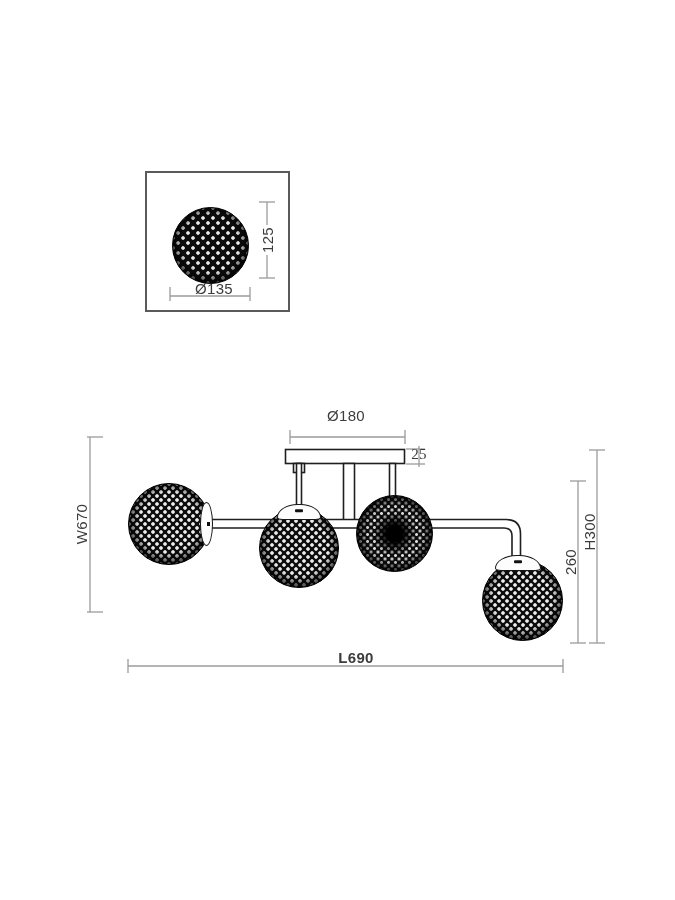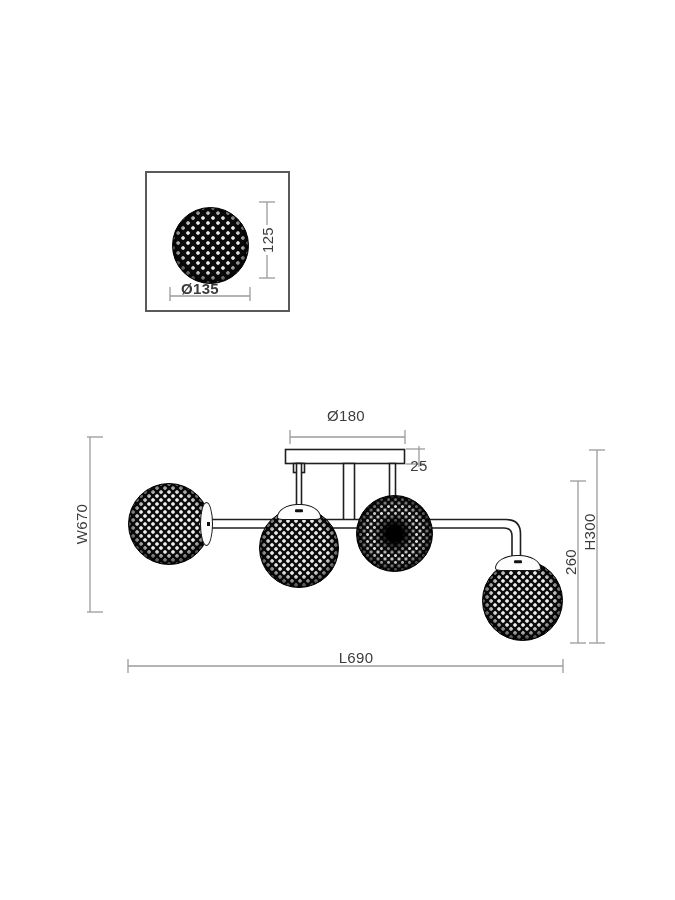--- a/index.html
+++ b/index.html
@@ -149,24 +149,24 @@
     <span class="slot"></span>
   </div>
 
   <div class="globe front" style="left:356px;top:495px;width:77px;height:77px;"></div>
 
   <div class="globe" style="left:482px;top:560px;width:81px;height:81px;"></div>
   <div class="cap" style="left:495px;top:555px;width:46px;height:16px;">
     <span class="slot"></span>
   </div>
 
-  <span class="dim-label" style="left:200px;top:288px;font-weight:bold;">Ø135</span>
+  <span class="dim-label" style="left:214px;top:288px;">Ø135</span>
   <span class="dim-label rot bg" style="left:267px;top:240px;">125</span>
 
   <span class="dim-label" style="left:346px;top:415px;">Ø180</span>
-  <span class="dim-label" style="left:419px;top:465px;">25</span>
+  <span class="dim-label" style="left:419px;top:454px;font-family:Liberation Serif, serif;">25</span>
 
   <span class="dim-label rot" style="left:81px;top:524px;">W670</span>
   <span class="dim-label rot" style="left:589px;top:532px;">H300</span>
   <span class="dim-label rot" style="left:570px;top:562px;">260</span>
 
-  <span class="dim-label" style="left:356px;top:657px;">L690</span>
+  <span class="dim-label" style="left:356px;top:657px;font-weight:bold;">L690</span>
 </div>
 
 </body></html>

